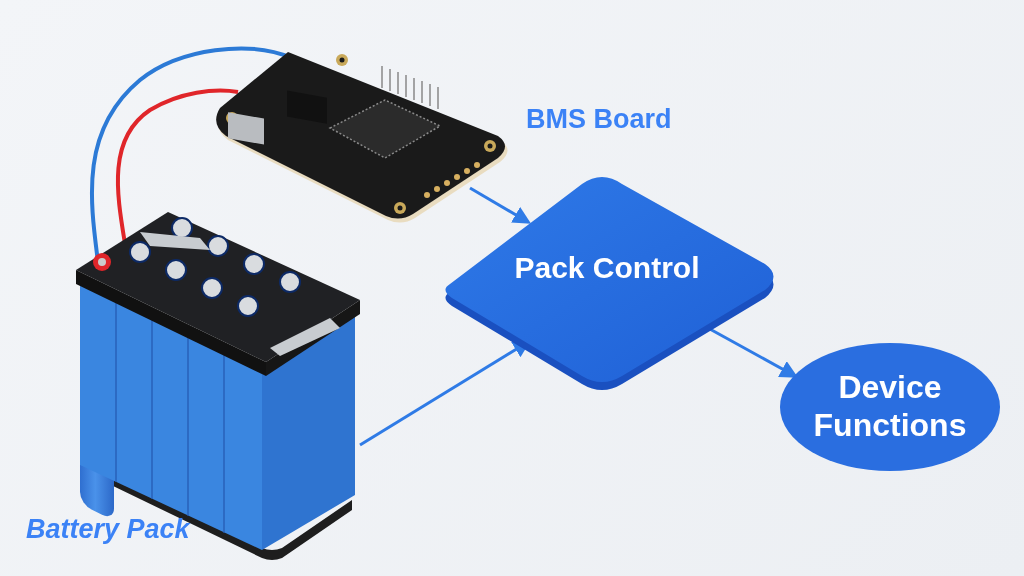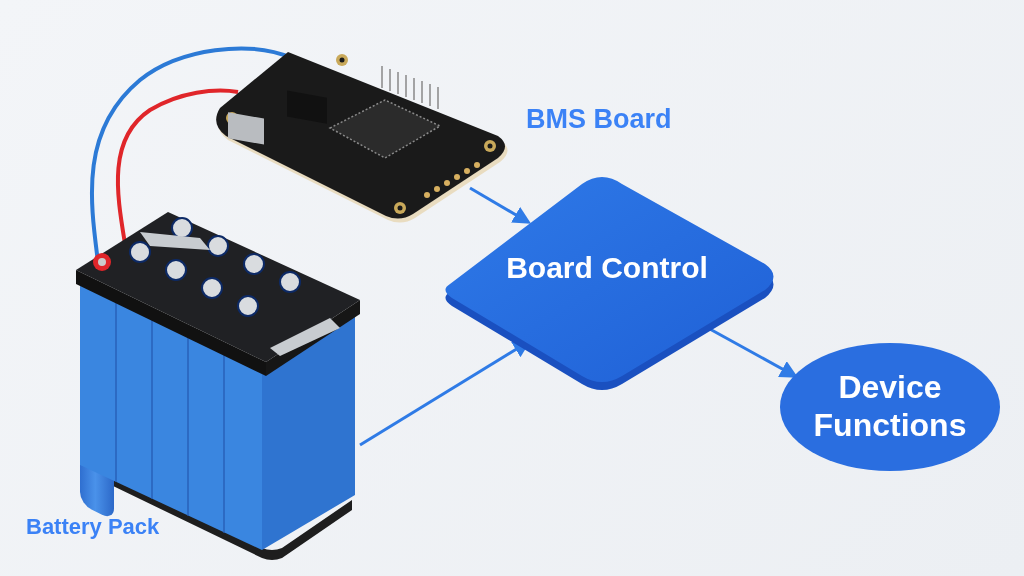--- a/index.html
+++ b/index.html
@@ -112,22 +112,22 @@
     </g>
 
     <path d="M140,232 L200,238 L210,250 L150,246 z" fill="#c8ccd0"></path>
     <path d="M270,348 L330,318 L340,328 L280,356 z" fill="#c8ccd0"></path>
     <circle cx="102" cy="262" r="9" fill="#e0262a"></circle>
       <circle cx="102" cy="262" r="4" fill="#ccc"></circle>
   </g>
 </svg>
 
 <div class="label" style="left:526px;top:104px;font-size:27px;">BMS Board</div>
-<div class="label" style="left:26px;top:514px;font-size:22px;">Battery Pack</div>
+<div class="label" style="left:26px;top:514px;font-size:27px;font-style:italic;">Battery Pack</div>
 
 <div class="node-text" style="left:500px;top:250px;width:214px;font-size:30px;">
-  <div>Board Control</div>
+  <div>Pack Control</div>
 </div>
 
 <div class="node-text" style="left:790px;top:368px;width:200px;font-size:32px;">
   <div>Device</div>
   <div>Functions</div>
 </div>
 
 </body></html>

